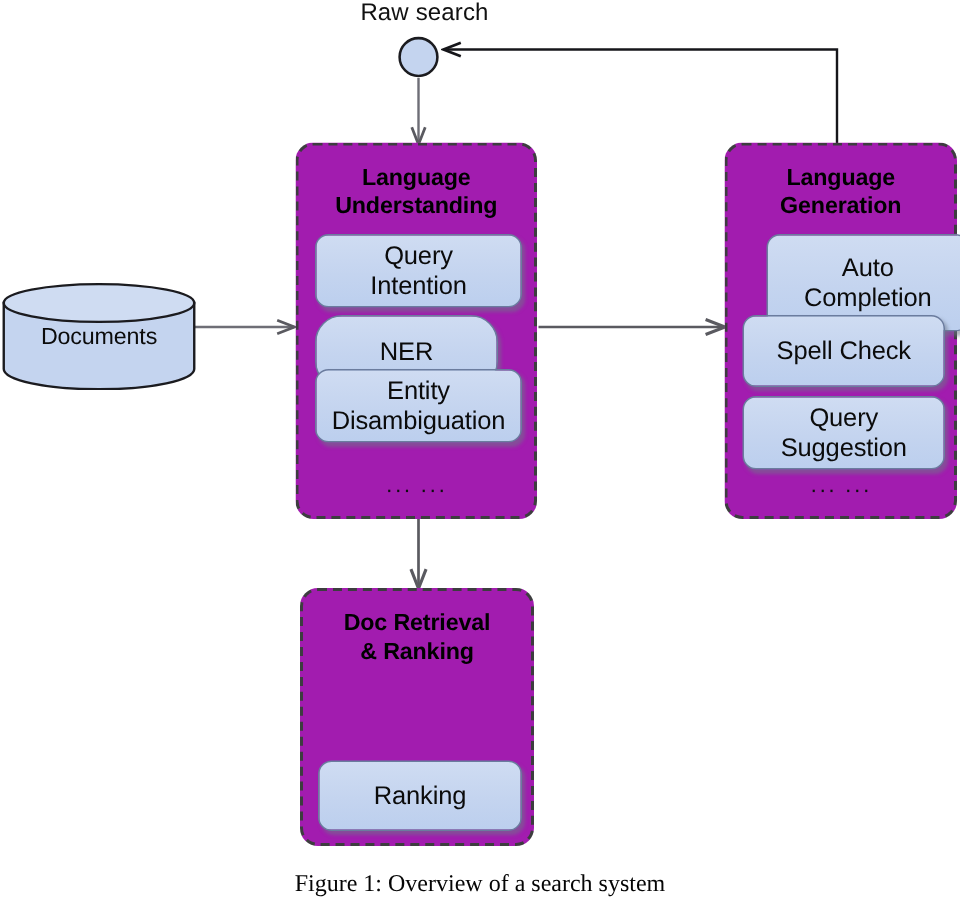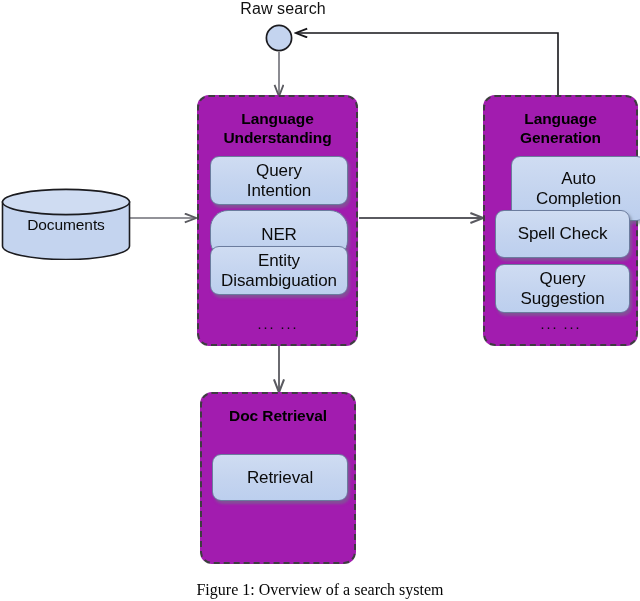--- a/index.html
+++ b/index.html
@@ -174,21 +174,21 @@
   </div>
 
   <div class="group-box" style="left:197px; top:95px; width:161px; height:251px;">
 
     <div class="group-title" style="top:12px;">Language</div>
     <div class="group-title" style="top:31px;">Understanding</div>
 
     <div class="component" style="left:11px; top:59px; width:138px; height:49px;">Query
 Intention</div>
 
-    <div class="component" style="left:11px; top:113px; width:138px; height:49px;border-radius:18px;">NER</div>
+    <div class="component" style="left:11px; top:113px; width:122px; height:49px;border-radius:18px;">NER</div>
 
     <div class="component" style="left:11px; top:149px; width:138px; height:49px;">Entity
 Disambiguation</div>
 
     <div class="ellipsis" style="top:222px;">··· ···</div>
   </div>
 
   <div class="group-box" style="left:483px; top:95px; width:155px; height:251px;">
 
     <div class="group-title" style="top:12px;">Language</div>
@@ -201,20 +201,21 @@
 
     <div class="component" style="left:10px; top:167px; width:135px; height:49px;">Query
 Suggestion</div>
 
     <div class="ellipsis" style="top:222px;">··· ···</div>
   </div>
 
   <div class="group-box" style="left:200px; top:392px; width:156px; height:172px;">
 
     <div class="group-title" style="top:12px;">Doc Retrieval</div>
-
-    <div class="component" style="left:10px; top:60px; width:136px; height:47px;">Retrieval</div>
-
+    <div class="group-title" style="top:31px;">&amp; Ranking</div>
+
+
+    <div class="component" style="left:10px; top:113px; width:136px; height:47px;">Ranking</div>
   </div>
 
   <div class="caption">Figure 1: Overview of a search system</div>
 
 </div>
 
 </body></html>

